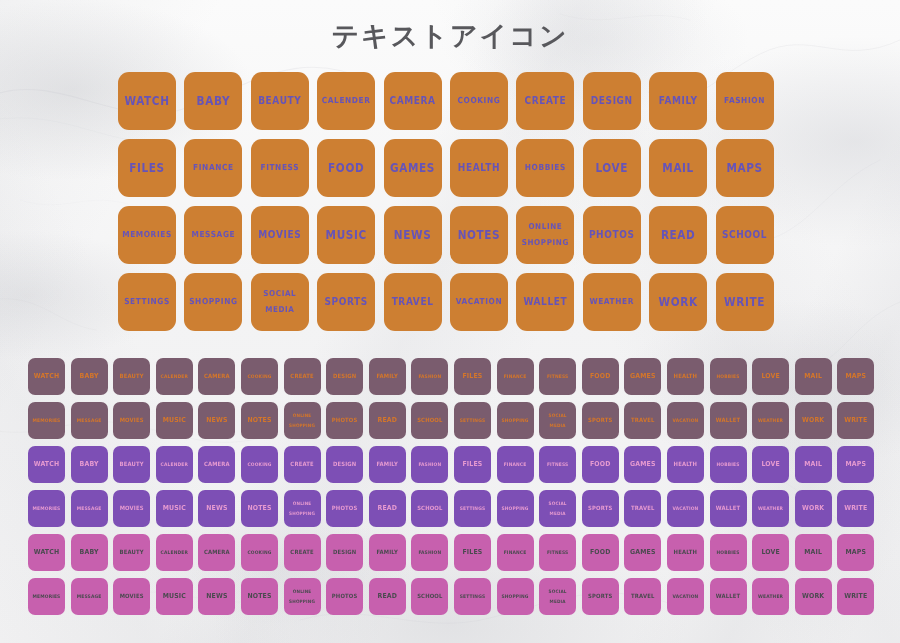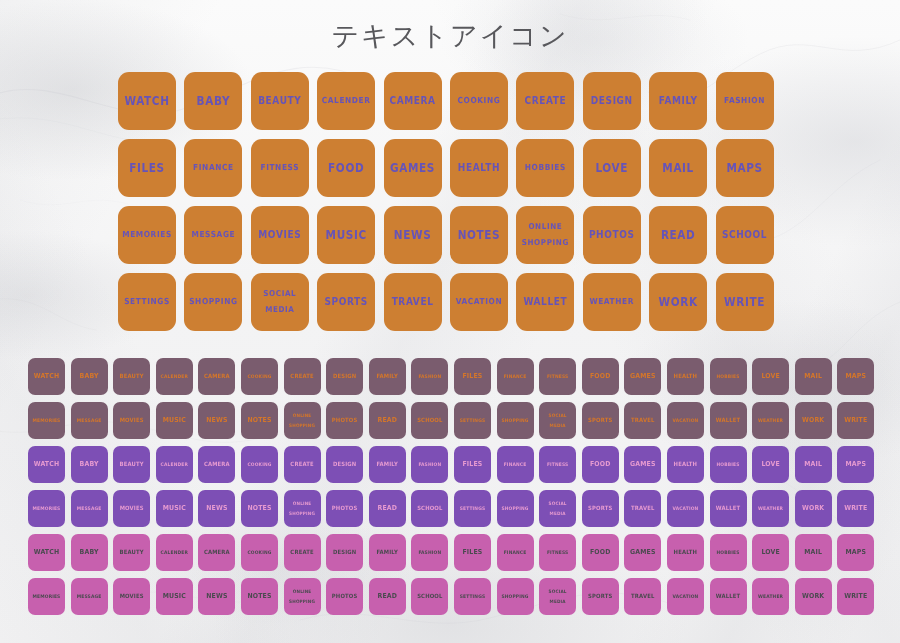--- a/index.html
+++ b/index.html
@@ -42,21 +42,21 @@
   #page { position: absolute; inset: 0; z-index: 2; }
 
   
   #page-title {
     text-align: center;
     font-family: "DejaVu Serif", serif;
     font-size: 27px;
     letter-spacing: 2px;
     color: #58585c;
     padding-top: 18px;
-    font-weight: 400;
+    font-weight: 700;
   }
 
   
   #main-grid {
     position: absolute;
     left: 118px;
     top: 72px;
     width: 664px;
     display: grid;
     grid-template-columns: repeat(10, 66.4px);

